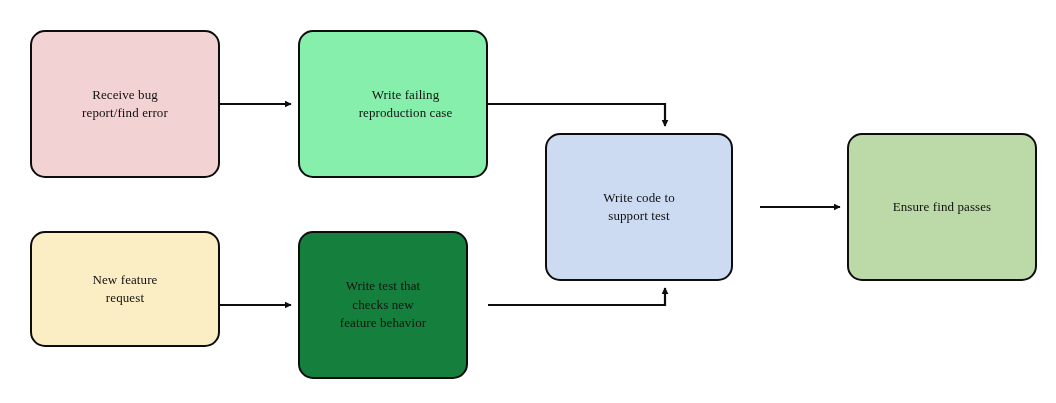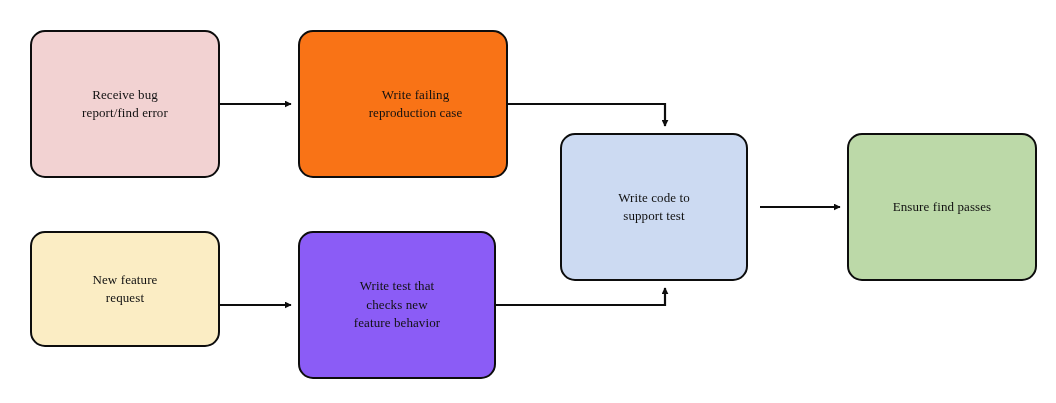--- a/index.html
+++ b/index.html
@@ -67,37 +67,37 @@
     <path class="edge" fill="none" stroke="#0d0d0d" stroke-width="2.2" marker-end="url(#arrow-head)" d="M 488 305 L 665 305 L 665 288"></path>
 
     <path class="edge" fill="none" stroke="#0d0d0d" stroke-width="2.2" marker-end="url(#arrow-head)" d="M 760 207 L 840 207"></path>
   </svg>
 
   <div class="node" style="left: 30px; top: 30px; width: 190px; height: 148px; background: rgb(242, 210, 210); border-color: rgb(13, 13, 13);">
     <span class="node-label">Receive bug
 report/find error</span>
   </div>
 
-  <div class="node" style="left: 298px; top: 30px; width: 210px; height: 148px; background: #f97316; border-color: rgb(13, 13, 13); padding-left: 25px;">
+  <div class="node" style="left: 298px; top: 30px; width: 190px; height: 148px; background: #86efac; border-color: rgb(13, 13, 13); padding-left: 25px;">
     <span class="node-label">Write failing
 reproduction case</span>
   </div>
 
   <div class="node" style="left: 30px; top: 231px; width: 190px; height: 116px; background: rgb(251, 237, 196); border-color: rgb(13, 13, 13);">
     <span class="node-label">New feature
 request</span>
   </div>
 
-  <div class="node" style="left: 298px; top: 231px; width: 198px; height: 148px; background: #8b5cf6; border-color: rgb(13, 13, 13);">
+  <div class="node" style="left: 298px; top: 231px; width: 170px; height: 148px; background: #15803d; border-color: rgb(13, 13, 13);">
     <span class="node-label">Write test that
 checks new
 feature behavior</span>
   </div>
 
-  <div class="node" style="left: 560px; top: 133px; width: 188px; height: 148px; background: rgb(204, 218, 242); border-color: rgb(13, 13, 13);">
+  <div class="node" style="left: 545px; top: 133px; width: 188px; height: 148px; background: rgb(204, 218, 242); border-color: rgb(13, 13, 13);">
     <span class="node-label">Write code to
 support test</span>
   </div>
 
   <div class="node" style="left: 847px; top: 133px; width: 190px; height: 148px; background: rgb(188, 217, 168); border-color: rgb(13, 13, 13);">
     <span class="node-label">Ensure find passes</span>
   </div>
 
 </div>
 

